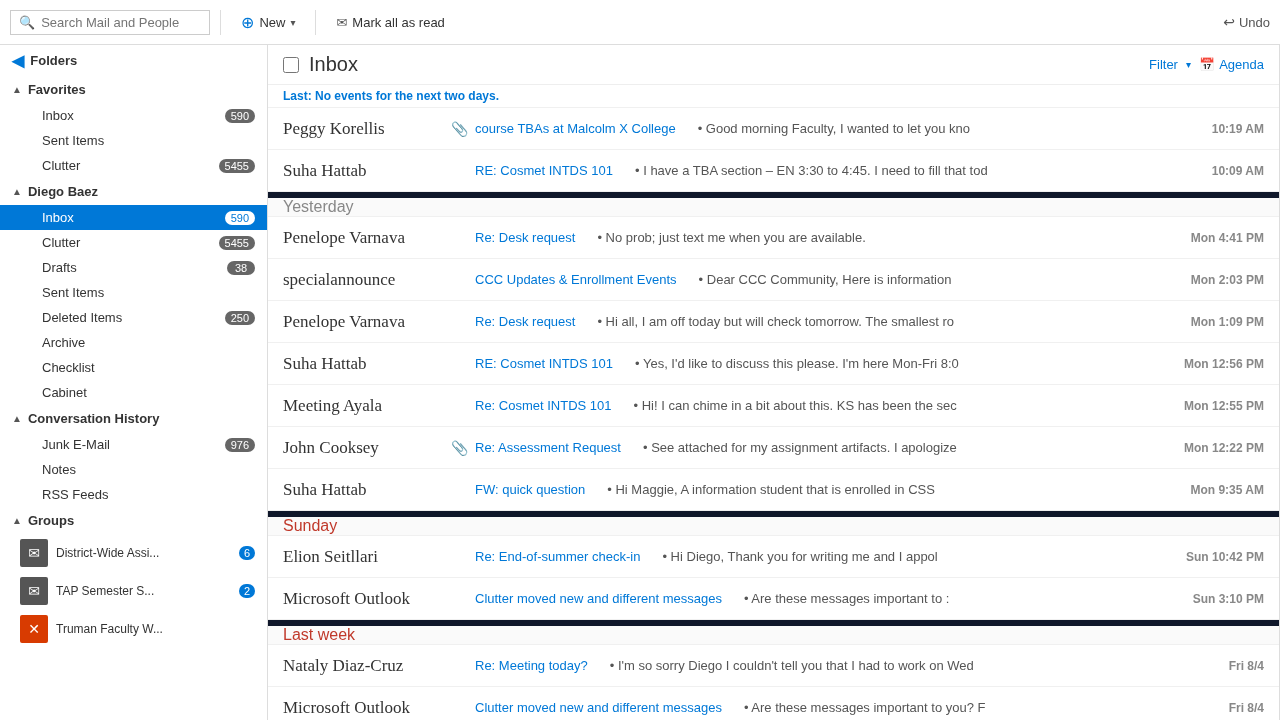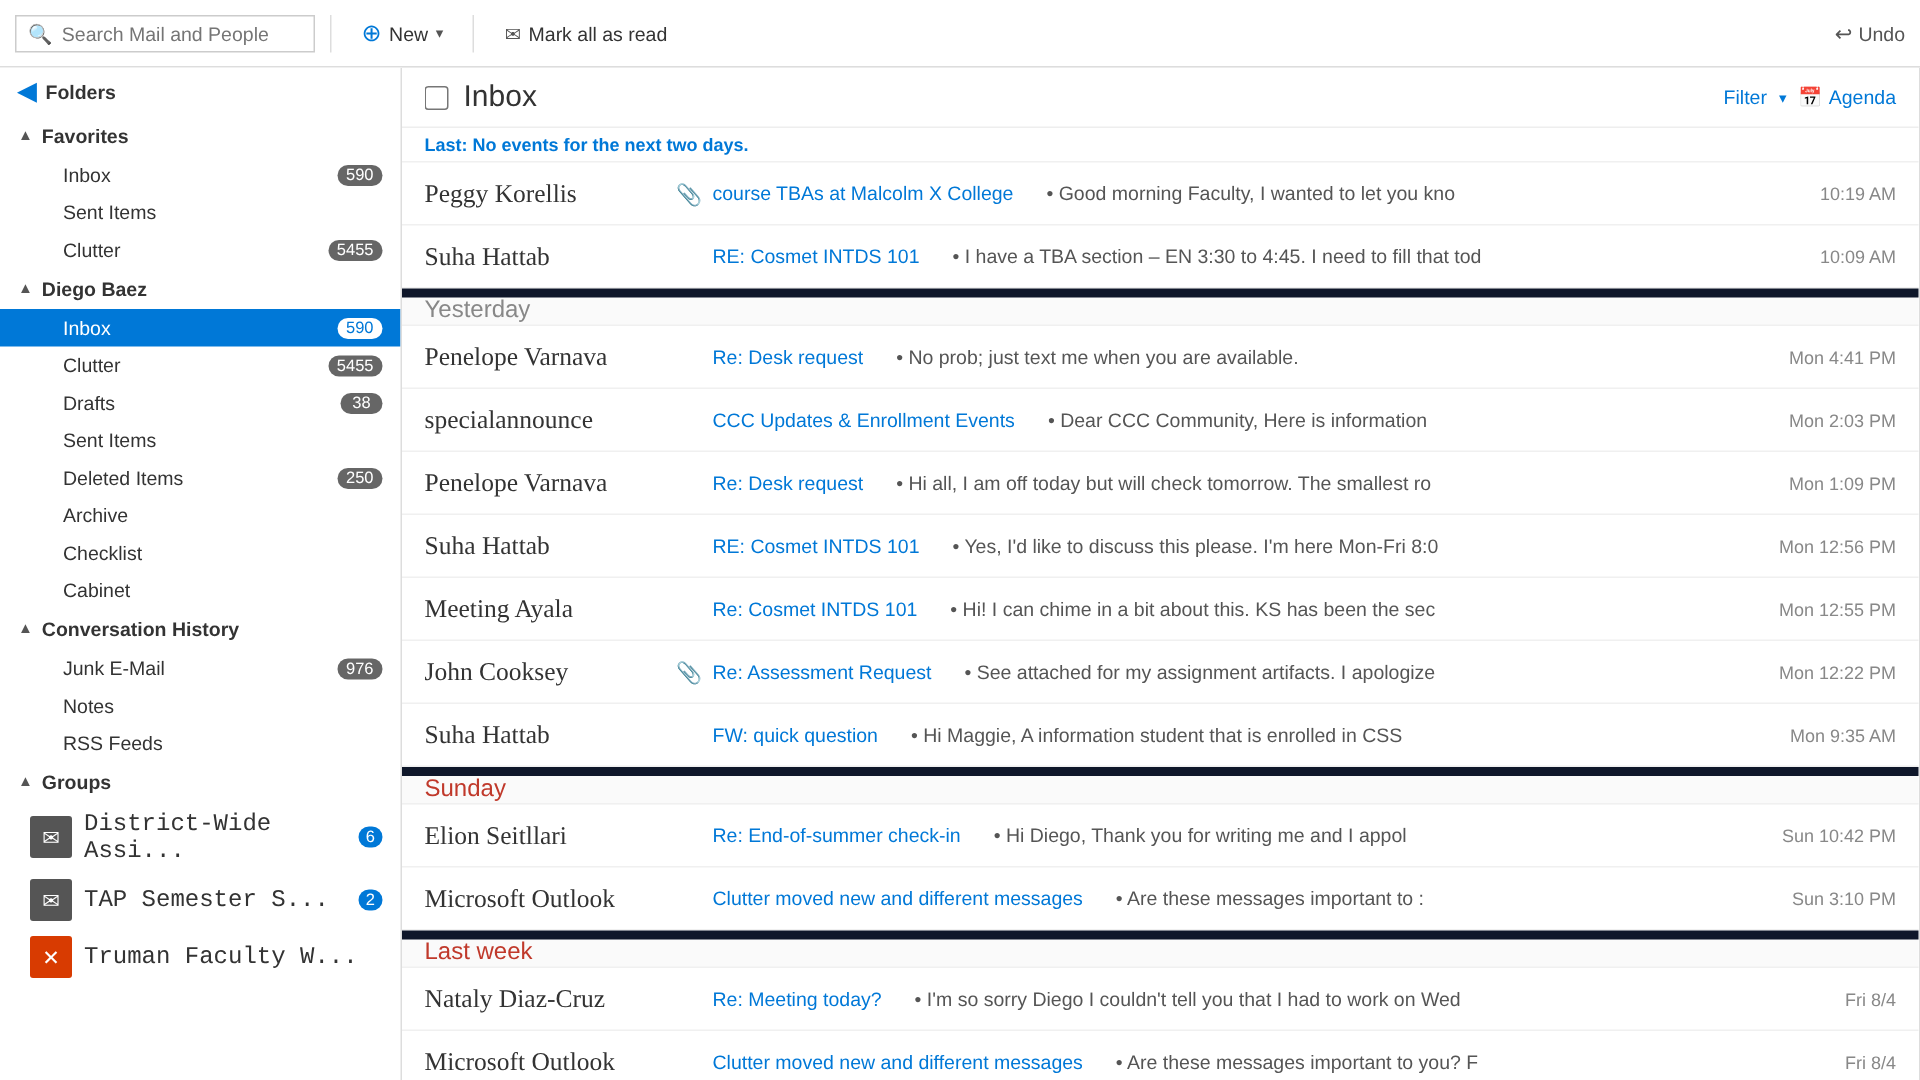--- a/index.html
+++ b/index.html
@@ -53,21 +53,21 @@
     
     .group-item {
       display: flex; align-items: center; padding: 5px 12px 5px 20px;
       cursor: pointer; color: #333; font-size: 13px; gap: 8px;
     }
     .group-icon {
       width: 28px; height: 28px; display: flex; align-items: center; justify-content: center;
       background: #555; color: #fff; font-size: 11px; border-radius: 2px;
     }
     .group-icon.x { background: #d83b01; }
-    .group-label { flex: 1; font-size: 16px; font-family: Liberation Mono, monospace; }
+    .group-label { flex: 1; font-size: 12px; }
     .group-badge { background: #0078d7; color: #fff; font-size: 11px; padding: 1px 5px; border-radius: 10px; }
 
     
     .email-list { flex: 1; background: #fff; overflow-y: auto; border-right: 1px solid #ddd; min-width: 0; }
     .inbox-header {
       display: flex; align-items: center; padding: 8px 15px;
       border-bottom: 1px solid #eee; gap: 10px;
     }
     .inbox-title { font-size: 20px; font-weight: 300; color: #333; }
     .inbox-checkbox { width: 16px; height: 16px; border: 1px solid #999; cursor: pointer; }
@@ -89,21 +89,21 @@
       display: flex; align-items: center; padding: 8px 15px;
       border-bottom: 1px solid #f0f0f0; cursor: pointer; gap: 8px; min-height: 42px;
     }
     .email-sender { width: 160px; flex-shrink: 0; font-size: 17px; font-weight: 500; color: #333; white-space: nowrap; overflow: hidden; text-overflow: ellipsis; font-family: Liberation Serif, serif; }
     .email-clip { width: 16px; flex-shrink: 0; color: #888; font-size: 14px; }
     .email-status-dot { width: 12px; height: 12px; border-radius: 50%; flex-shrink: 0; }
     .dot-green { background: #00b050; }
     .email-body { flex: 1; display: flex; gap: 22px; min-width: 0; overflow: hidden; }
     .email-subject { color: #0078d7; font-size: 13px; font-weight: 500; white-space: nowrap; flex-shrink: 0; }
     .email-preview { color: #555; font-size: 13px; white-space: nowrap; overflow: hidden; text-overflow: ellipsis; }
-    .email-time { width: 85px; flex-shrink: 0; text-align: right; color: #888; font-size: 12px; }
+    .email-time { width: 85px; flex-shrink: 0; text-align: right; color: #888; font-size: 12px; font-weight: bold; }
 
     
     .sidebar::-webkit-scrollbar, .email-list::-webkit-scrollbar { width: 6px; }
     .sidebar::-webkit-scrollbar-thumb, .email-list::-webkit-scrollbar-thumb { background: #ccc; border-radius: 3px; }
   </style>
 </head>
 <body>
 
 <div class="toolbar">
   <div class="search-box">

